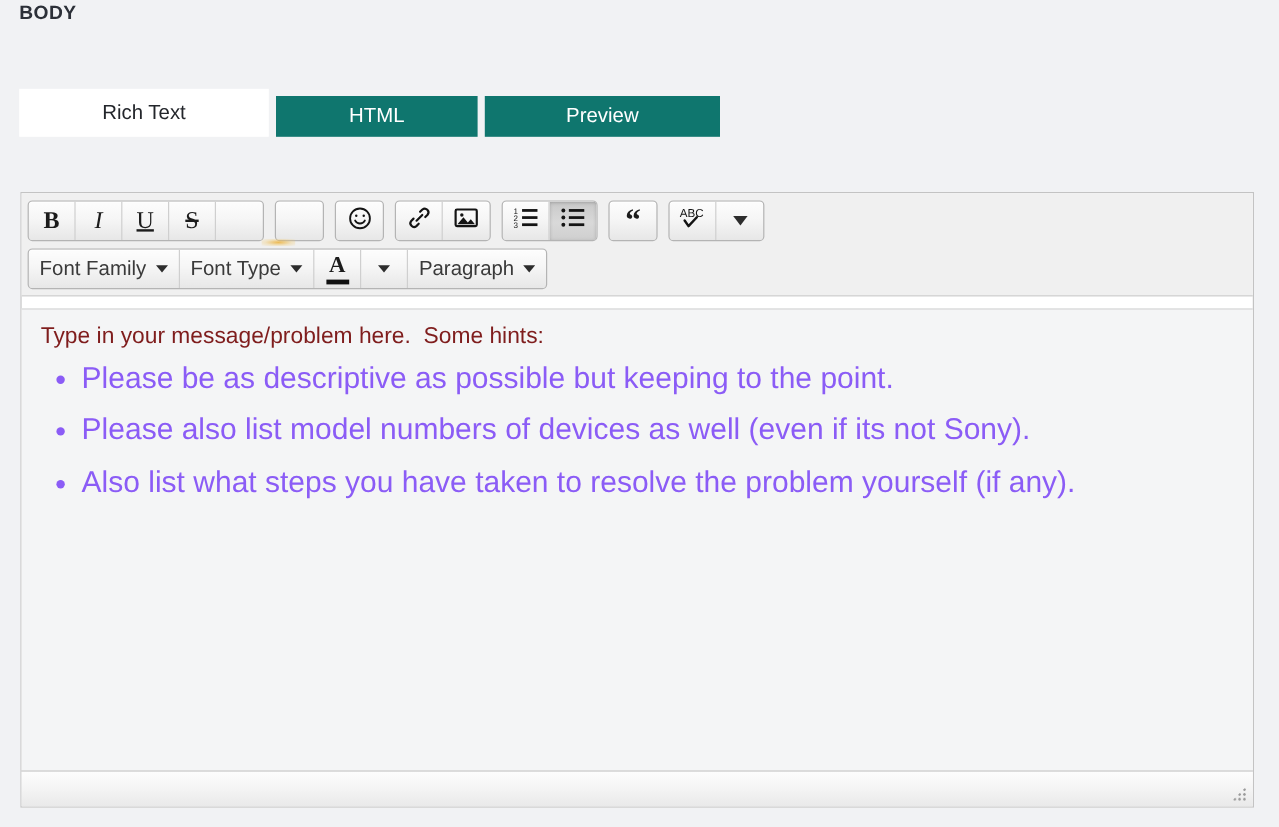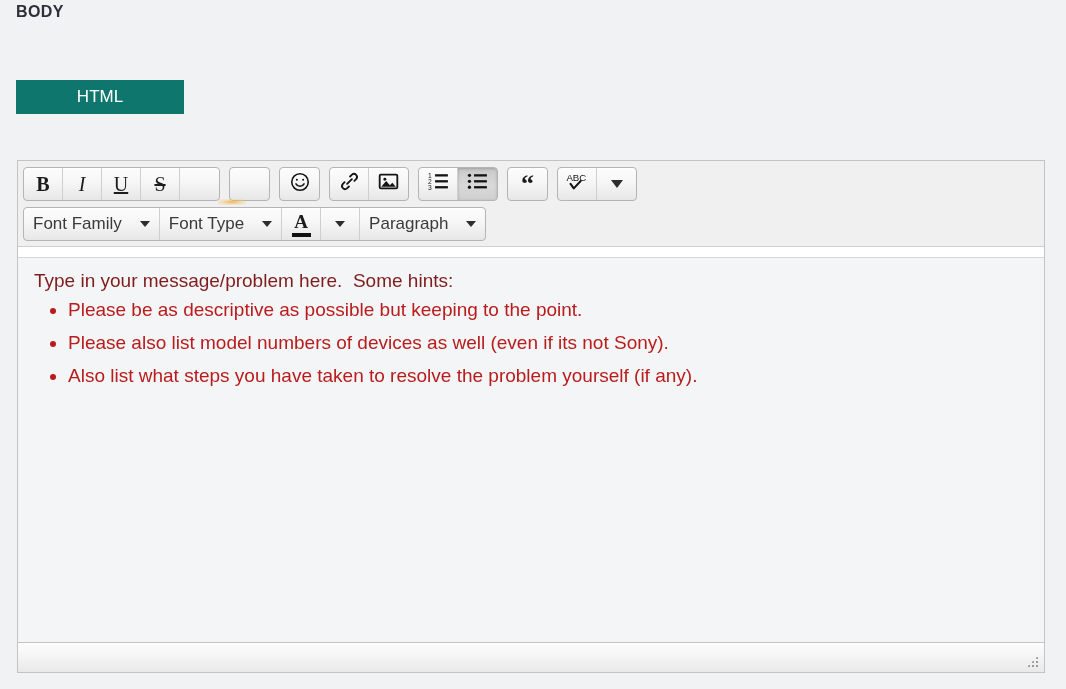--- a/index.html
+++ b/index.html
@@ -110,21 +110,21 @@
     background: linear-gradient(to bottom, #c9c9c9 0%, #d9d9d9 55%, #cfcfcf 100%);
     box-shadow: 0 1px 3px rgba(0,0,0,0.22) inset;
   }
   .tb-btn.empty { min-width: 39px; }
 
   .tb-btn.lbl {
     font-size: 17px;
     color: #3a3a3a;
     min-width: 0;
     padding: 0 9px;
-    gap: 18px;
+    gap: 8px;
   }
 
   .caret {
     width: 0; height: 0;
     border-left: 5px solid transparent;
     border-right: 5px solid transparent;
     border-top: 6px solid #2d2d2d;
     display: inline-block;
   }
   .caret.big {
@@ -174,22 +174,22 @@
     font-size: 19px;
     color: #7f1d1d;
     margin: 0 0 2px 0;
     white-space: pre;
   }
   #placeholder-list {
     margin: 0; padding-left: 34px;
     list-style: disc;
   }
   #placeholder-list li {
-    font-size: 19px;
-    color: #b91c1c;
+    font-size: 25px;
+    color: #8b5cf6;
     line-height: 1.73;
   }
 
   
   #statusbar {
     position: absolute;
     left: 0; right: 0; bottom: 0;
     height: 30px;
     background: linear-gradient(to bottom, #fdfdfd 0%, #f4f4f4 50%, #e9e9e9 100%);
     border-top: 1px solid #c5c5c5;
@@ -205,21 +205,23 @@
     clip-path: polygon(100% 0, 100% 100%, 0 100%);
     cursor: nwse-resize;
   }
 </style>
 </head>
 <body>
 
 <div id="page-title">BODY</div>
 
 <div id="tabs">
+  <button class="tab active w-rich">Rich Text</button>
   <button class="tab w-html">HTML</button>
+  <button class="tab w-prev">Preview</button>
 </div>
 
 <div id="editor">
 
   <div id="toolbar">
 
     <div class="tb-row">
 
       <div class="tb-group">
         <button class="tb-btn">

